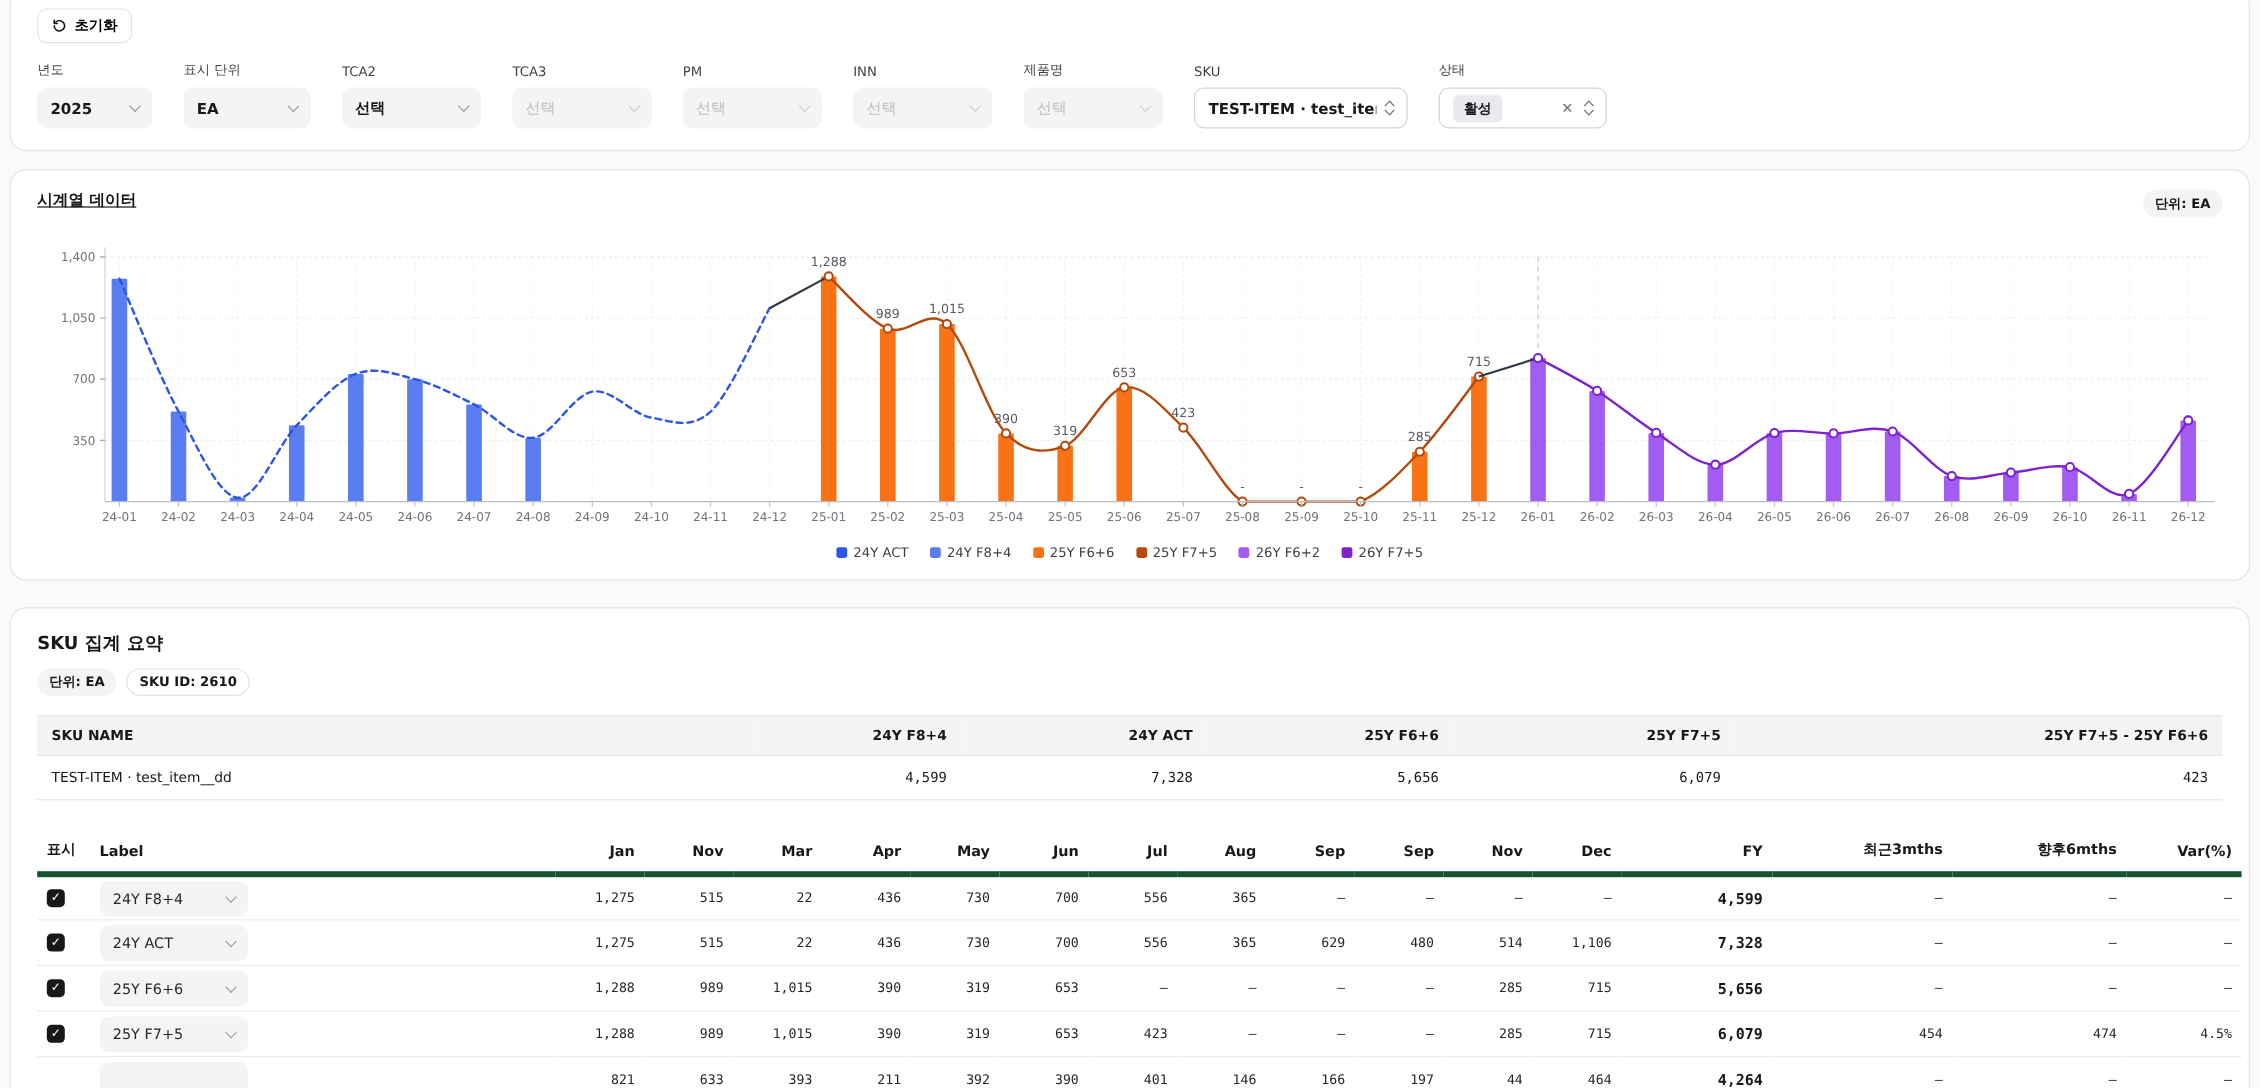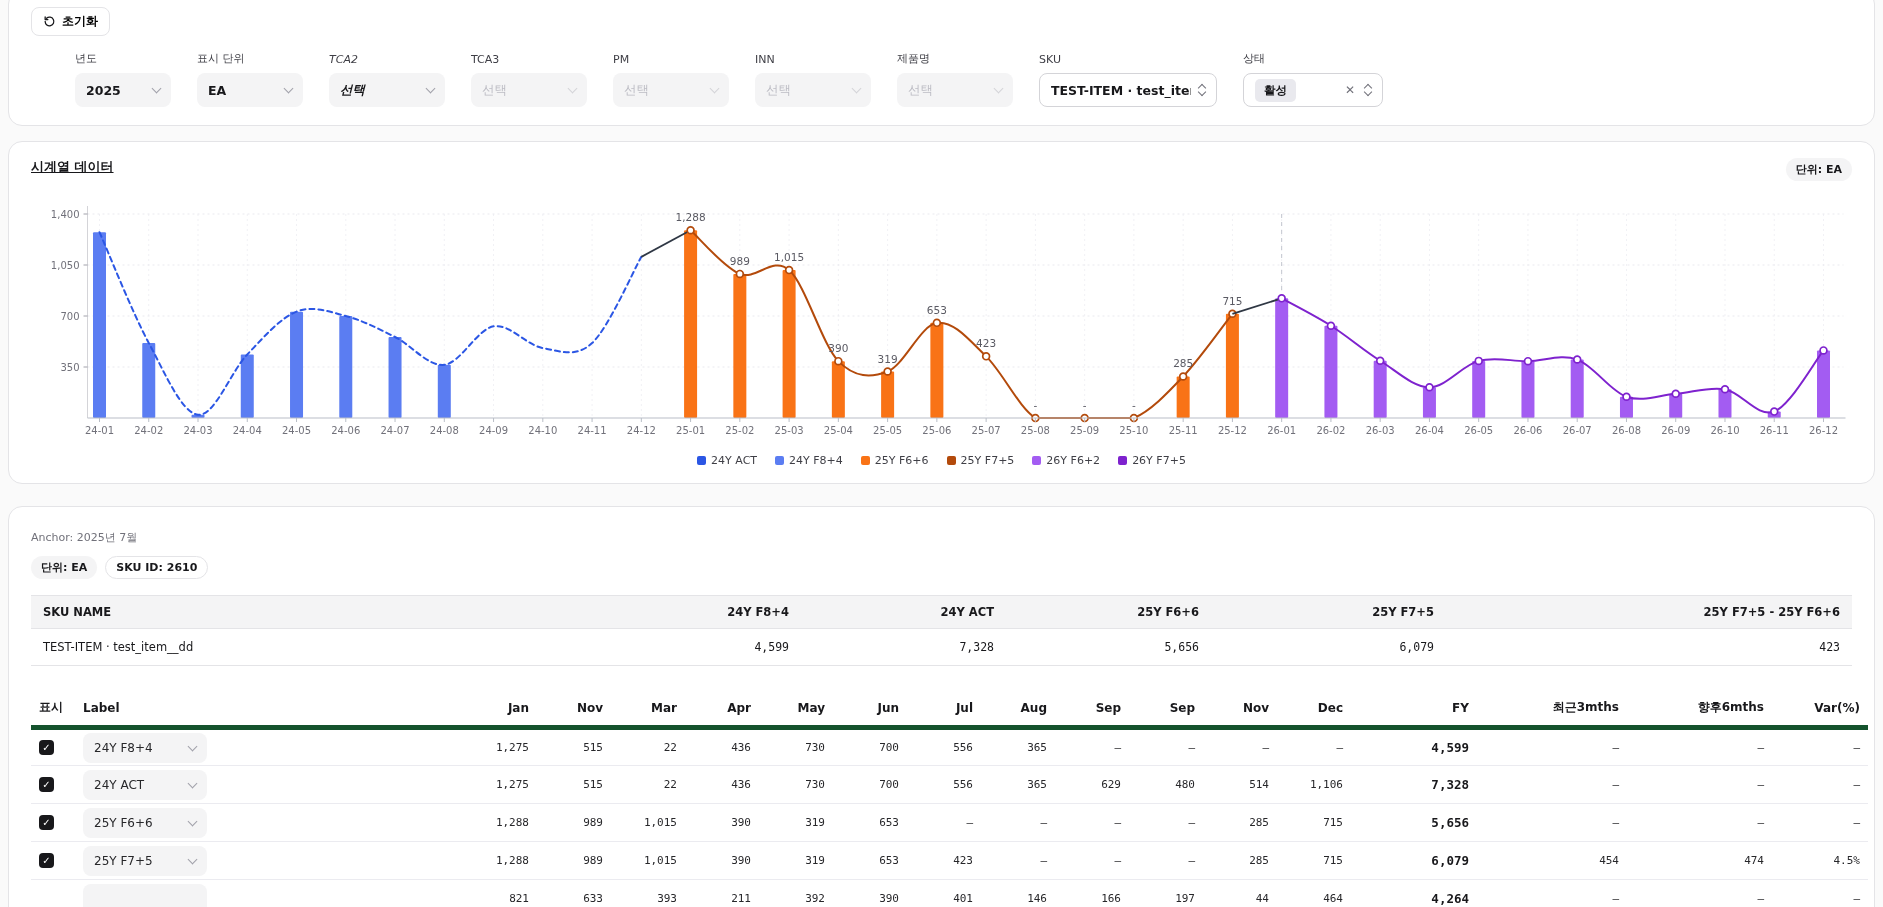--- a/index.html
+++ b/index.html
@@ -73,35 +73,35 @@
   <button class="reset-btn">
     <svg width="13" height="13" viewBox="0 0 24 24" fill="none">
       <path d="M4 12a8 8 0 1 0 2.6-5.9" stroke="#18181b" stroke-width="2.4" stroke-linecap="round"></path>
       <path d="M4 3.5v5h5" stroke="#18181b" stroke-width="2.4" stroke-linecap="round" stroke-linejoin="round"></path>
     </svg>
     <span>초기화</span>
   </button>
 
   <div class="filters" id="filter-items">
 
-    <div class="filter" style="width: 96px; margin-left: 44px;">
+    <div class="filter" style="width: 96px;">
         <span class="filter-label">년도</span>
         <div class="select">
           <span>2025</span>
           <i class="chev"></i>
         </div>
       </div>
       <div class="filter" style="width: 106px; justify-content: space-between;">
         <span class="filter-label">표시 단위</span>
         <div class="select">
           <span>EA</span>
           <i class="chev"></i>
         </div>
       </div>
-      <div class="filter" style="width: 116px; font-style: italic;">
+      <div class="filter" style="width: 116px;">
         <span class="filter-label">TCA2</span>
         <div class="select">
           <span>선택</span>
           <i class="chev"></i>
         </div>
       </div>
       <div class="filter" style="width: 116px;">
         <span class="filter-label">TCA3</span>
         <div class="select disabled">
           <span>선택</span>
@@ -392,21 +392,21 @@
         <span>26Y F6+2</span>
       </span>
       <span class="legend-item">
         <span class="sw" style="background: rgb(126, 34, 206);"></span>
         <span>26Y F7+5</span>
       </span>
     </div>
 </div>
 
 <div class="panel summary-panel">
-  <div class="anchor-line">Anchor: 2025년 7월</div>
+  <div class="summary-title">SKU 집계 요약</div>
   <div class="badges">
     <span class="badge">단위: EA</span>
     <span class="badge outline">SKU ID: 2610</span>
   </div>
 
   <table class="name-table">
     <colgroup>
         <col style="width:600px">
         <col style="width:170px">
         <col style="width:205px">

